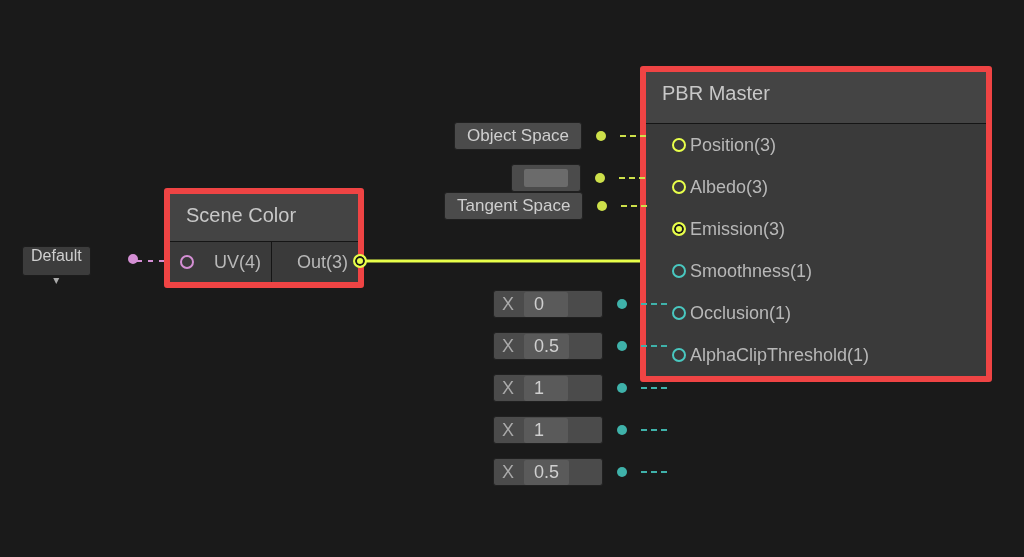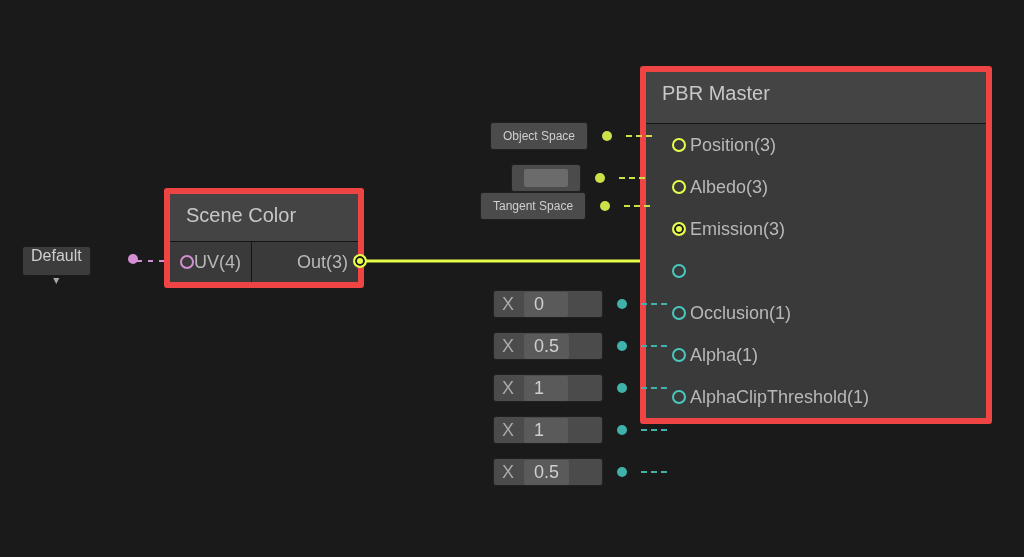--- a/index.html
+++ b/index.html
@@ -22,21 +22,21 @@
   }
   .node-body { position: relative; }
 
   
   .scene-body { display: flex; }
   .scene-in, .scene-out {
     display: flex;
     align-items: center;
     height: 40px;
     padding: 0 10px;
-    gap: 0;
+    gap: 20px;
   }
   .scene-in { border-right: 1px solid #151515; }
 
   
   .pbr-row {
     display: flex;
     align-items: center;
     height: 42px;
     padding-left: 26px;
     gap: 4px;
@@ -69,21 +69,21 @@
 
   .pill {
     background: #4b4b4b;
     border: 1px solid #202020;
     border-radius: 3px;
     color: #cfcfcf;
     display: inline-flex;
     align-items: center;
     height: 28px;
   }
-  .pill.label { padding: 0 12px; font-size: 12px; margin-left: 36px; }
+  .pill.label { padding: 0 12px; font-size: 17px; }
   .pill.num  { width: 110px; padding: 0 8px; gap: 10px; }
   .pill.num .x { color: #aaa; }
   .pill.num .v { background: #5a5a5a; padding: 2px 10px; border-radius: 2px; display:inline-block; min-width:44px; text-align:left; }
   .pill.swatch { width: 70px; justify-content: center; }
   .pill.swatch .sw { width: 44px; height: 18px; background: #6b6b6b; border-radius: 2px; }
 
   
   .dropdown {
     position: absolute;
     display: flex; align-items: center; gap: 8px;
@@ -140,28 +140,25 @@
       <div class="pbr-row">
         <span class="port yellow"></span>
         <span>Albedo(3)</span>
       </div>
       <div class="pbr-row">
         <span class="port filled-yellow"></span>
         <span>Emission(3)</span>
       </div>
       <div class="pbr-row">
         <span class="port cyan"></span>
+        <span>Smoothness(1)</span>
       </div>
       <div class="pbr-row">
         <span class="port cyan"></span>
         <span>Occlusion(1)</span>
-      </div>
-      <div class="pbr-row">
-        <span class="port cyan"></span>
-        <span>Alpha(1)</span>
       </div>
       <div class="pbr-row">
         <span class="port cyan"></span>
         <span>AlphaClipThreshold(1)</span>
       </div>
     </div>
   </div>
 
   <div class="inline-control yellow" style="left:454px; top:122px;">
     <span class="pill label">Object Space</span>

